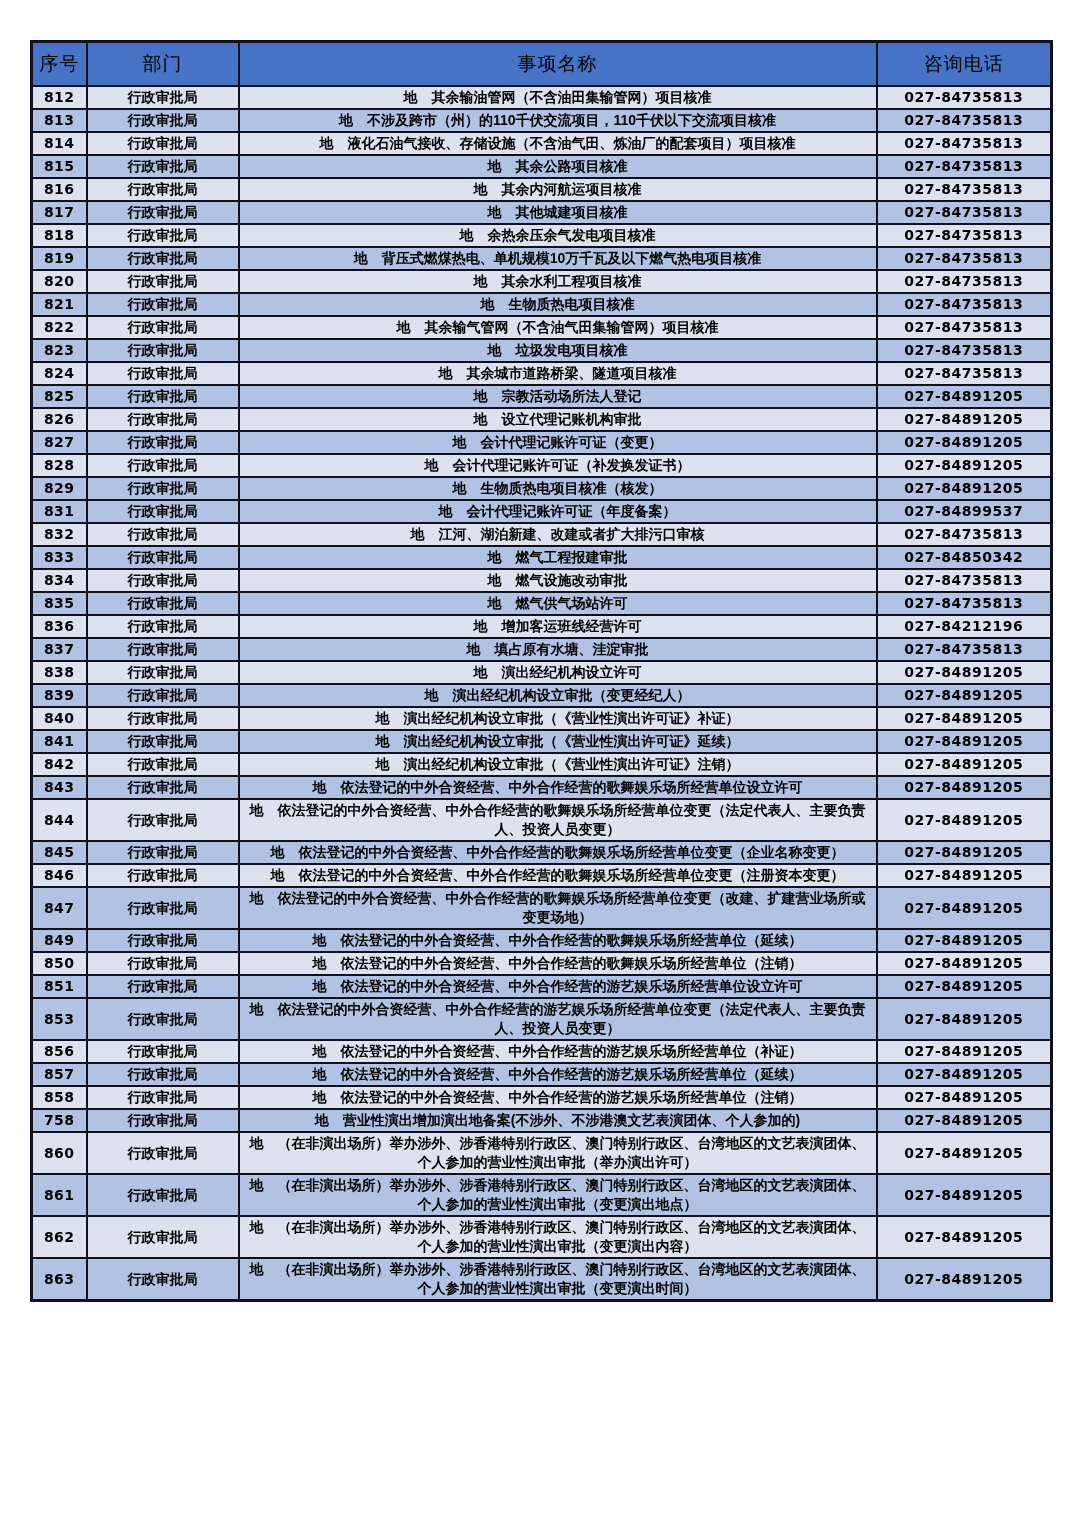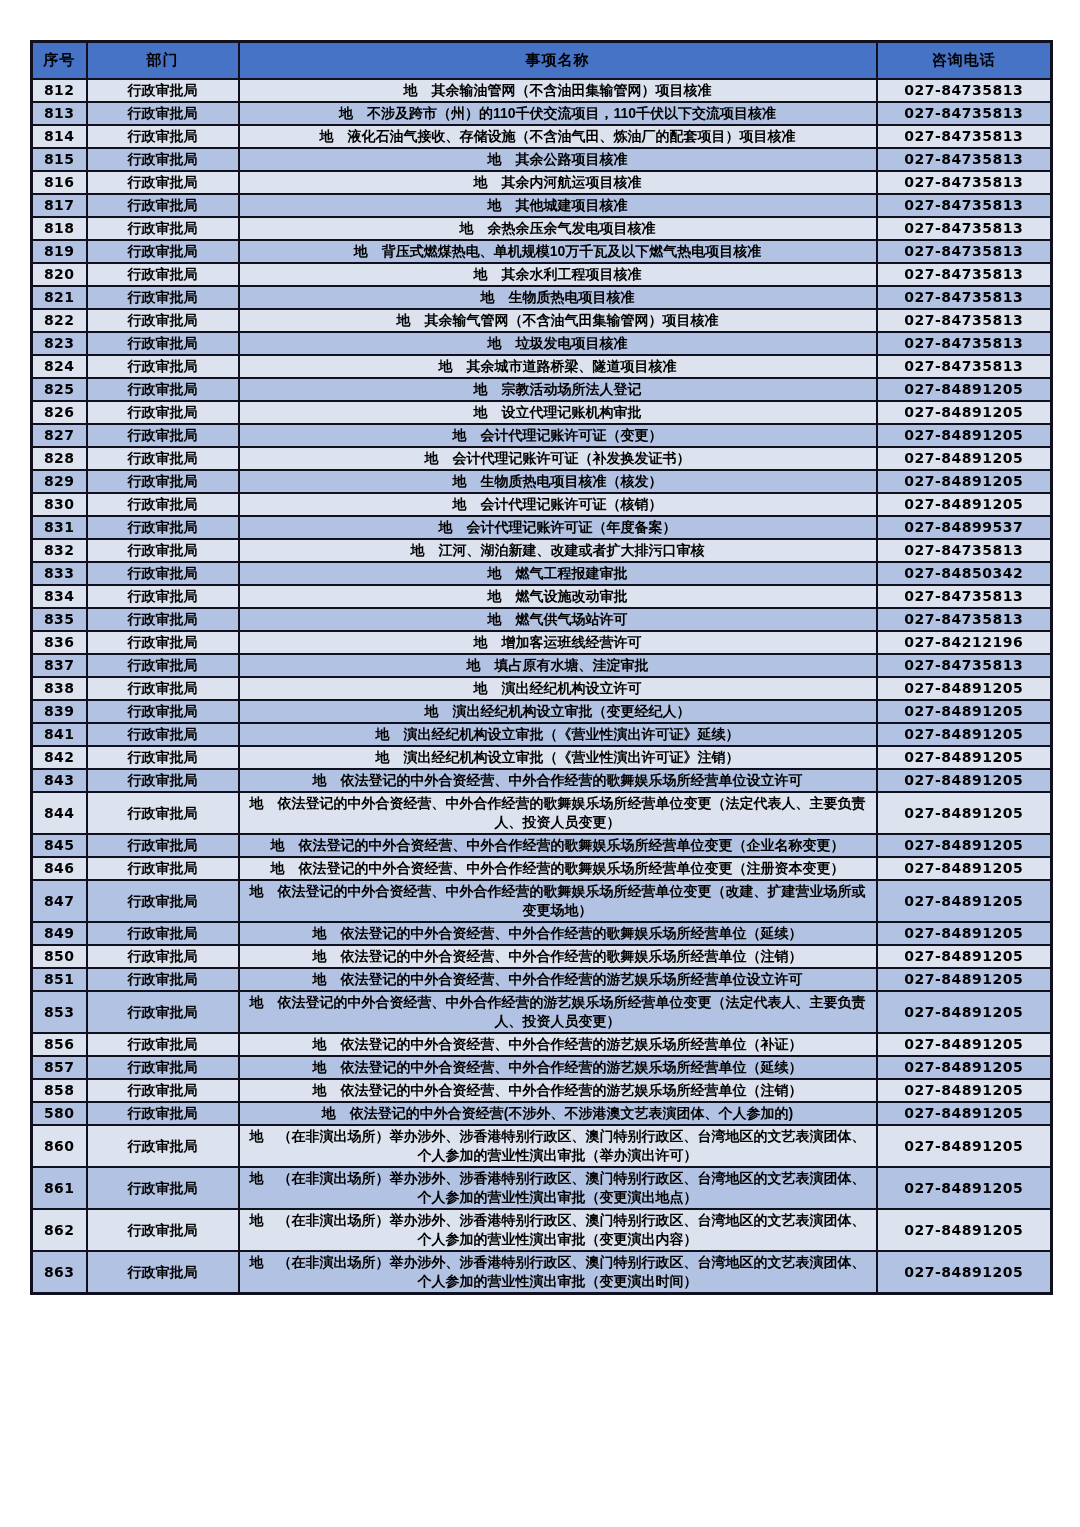--- a/index.html
+++ b/index.html
@@ -31,22 +31,22 @@
   table.approval-table th,
   table.approval-table td {
     border: 2px solid var(--border-color, #10101e);
     vertical-align: middle;
     text-align: center;
     color: #000000;
     overflow: hidden;
   }
   table.approval-table th {
     background: var(--header-bg, #4673c6);
-    font-size: 15px;
-    font-weight: bold;
+    font-size: 19px;
+    font-weight: normal;
     padding: 8px 4px;
     letter-spacing: 1px;
   }
   table.approval-table td {
     font-size: 14px;
     font-weight: bold;
     line-height: 19px;
     padding: 1px 6px;
   }
   td.cell-id, td.cell-phone {
@@ -184,26 +184,20 @@
     <td class="cell-dept">行政审批局</td>
     <td class="cell-name">地　会计代理记账许可证（补发换发证书）</td>
     <td class="cell-phone">027-84891205</td>
   </tr>
           <tr class="row-dark">
     <td class="cell-id">829</td>
     <td class="cell-dept">行政审批局</td>
     <td class="cell-name">地　生物质热电项目核准（核发）</td>
     <td class="cell-phone">027-84891205</td>
   </tr>
-          <tr class="row-light">
-    <td class="cell-id">830</td>
-    <td class="cell-dept">行政审批局</td>
-    <td class="cell-name">地　会计代理记账许可证（核销）</td>
-    <td class="cell-phone">027-84891205</td>
-  </tr>
           <tr class="row-dark">
     <td class="cell-id">831</td>
     <td class="cell-dept">行政审批局</td>
     <td class="cell-name">地　会计代理记账许可证（年度备案）</td>
     <td class="cell-phone">027-84899537</td>
   </tr>
           <tr class="row-light">
     <td class="cell-id">832</td>
     <td class="cell-dept">行政审批局</td>
     <td class="cell-name">地　江河、湖泊新建、改建或者扩大排污口审核</td>
@@ -244,20 +238,26 @@
     <td class="cell-dept">行政审批局</td>
     <td class="cell-name">地　演出经纪机构设立许可</td>
     <td class="cell-phone">027-84891205</td>
   </tr>
           <tr class="row-dark">
     <td class="cell-id">839</td>
     <td class="cell-dept">行政审批局</td>
     <td class="cell-name">地　演出经纪机构设立审批（变更经纪人）</td>
     <td class="cell-phone">027-84891205</td>
   </tr>
+          <tr class="row-light">
+    <td class="cell-id">840</td>
+    <td class="cell-dept">行政审批局</td>
+    <td class="cell-name">地　演出经纪机构设立审批（《营业性演出许可证》补证）</td>
+    <td class="cell-phone">027-84891205</td>
+  </tr>
           <tr class="row-dark">
     <td class="cell-id">841</td>
     <td class="cell-dept">行政审批局</td>
     <td class="cell-name">地　演出经纪机构设立审批（《营业性演出许可证》延续）</td>
     <td class="cell-phone">027-84891205</td>
   </tr>
           <tr class="row-light">
     <td class="cell-id">842</td>
     <td class="cell-dept">行政审批局</td>
     <td class="cell-name">地　演出经纪机构设立审批（《营业性演出许可证》注销）</td>
@@ -329,23 +329,23 @@
     <td class="cell-name">地　依法登记的中外合资经营、中外合作经营的游艺娱乐场所经营单位（延续）</td>
     <td class="cell-phone">027-84891205</td>
   </tr>
           <tr class="row-light">
     <td class="cell-id">858</td>
     <td class="cell-dept">行政审批局</td>
     <td class="cell-name">地　依法登记的中外合资经营、中外合作经营的游艺娱乐场所经营单位（注销）</td>
     <td class="cell-phone">027-84891205</td>
   </tr>
           <tr class="row-dark">
-    <td class="cell-id">580</td>
-    <td class="cell-dept">行政审批局</td>
-    <td class="cell-name">地　依法登记的中外合资经营(不涉外、不涉港澳文艺表演团体、个人参加的)</td>
+    <td class="cell-id">758</td>
+    <td class="cell-dept">行政审批局</td>
+    <td class="cell-name">地　营业性演出增加演出地备案(不涉外、不涉港澳文艺表演团体、个人参加的)</td>
     <td class="cell-phone">027-84891205</td>
   </tr>
           <tr class="row-light">
     <td class="cell-id">860</td>
     <td class="cell-dept">行政审批局</td>
     <td class="cell-name">地　（在非演出场所）举办涉外、涉香港特别行政区、澳门特别行政区、台湾地区的文艺表演团体、个人参加的营业性演出审批（举办演出许可）</td>
     <td class="cell-phone">027-84891205</td>
   </tr>
           <tr class="row-dark">
     <td class="cell-id">861</td>

